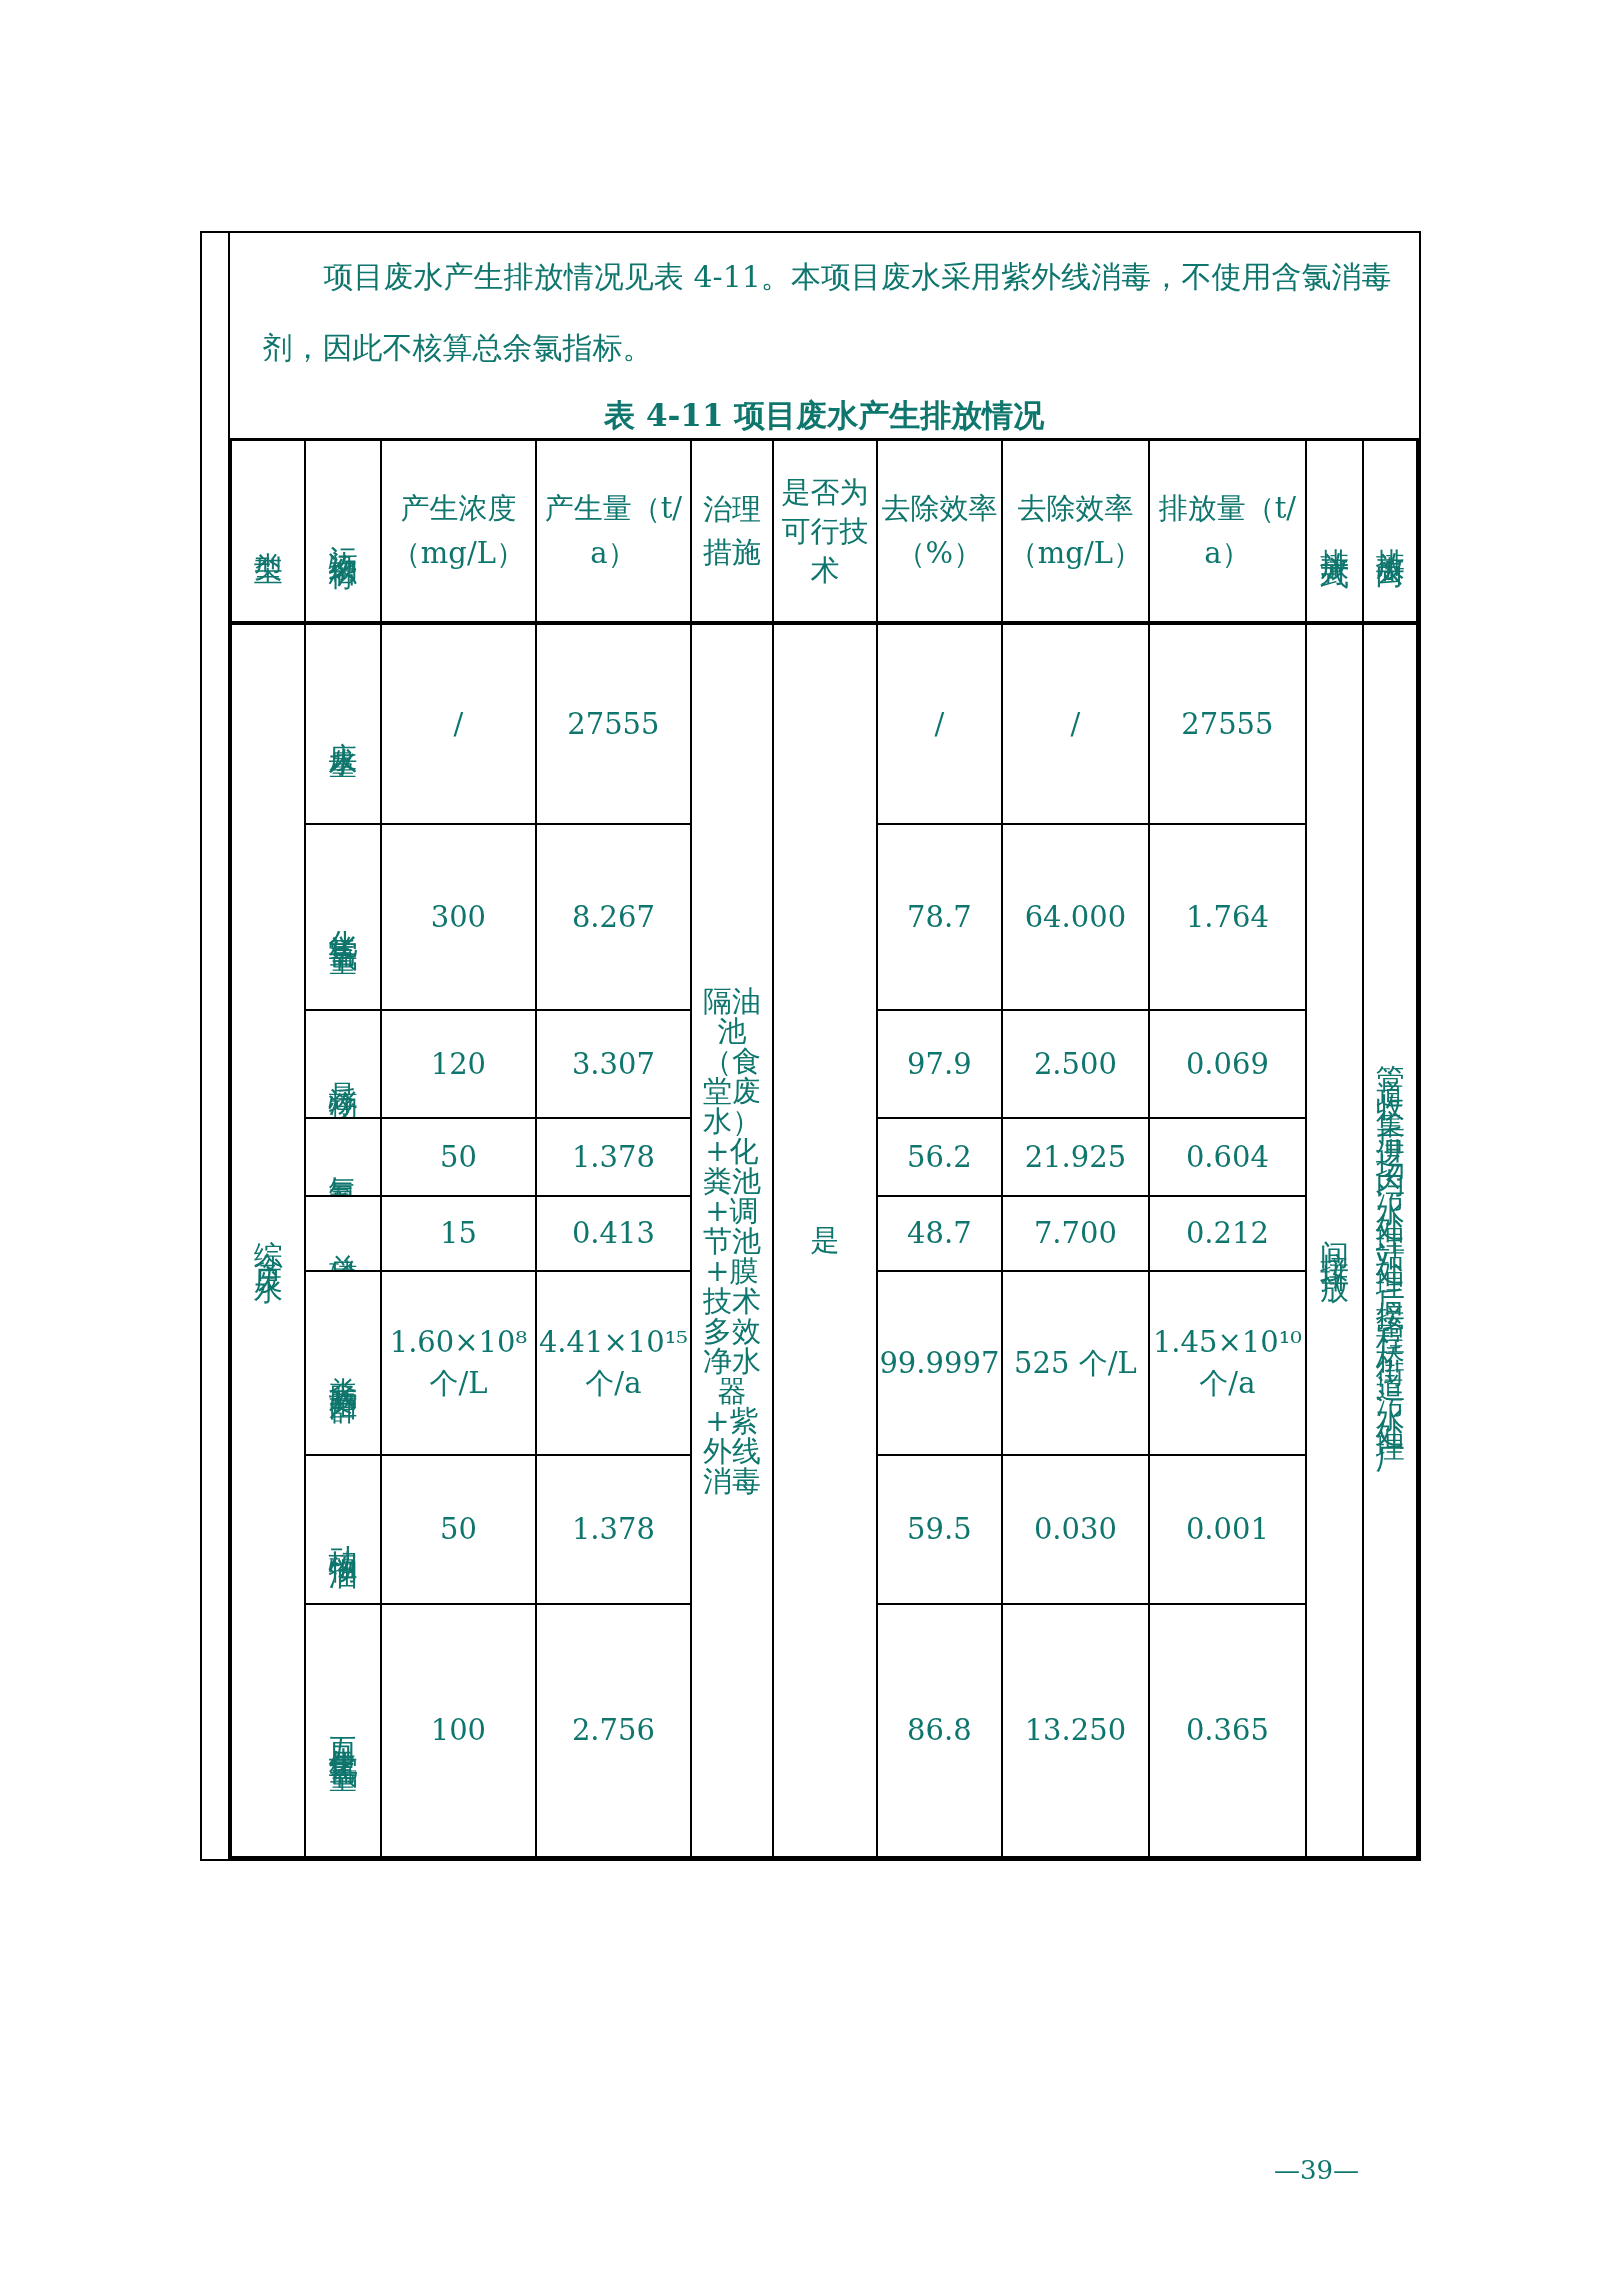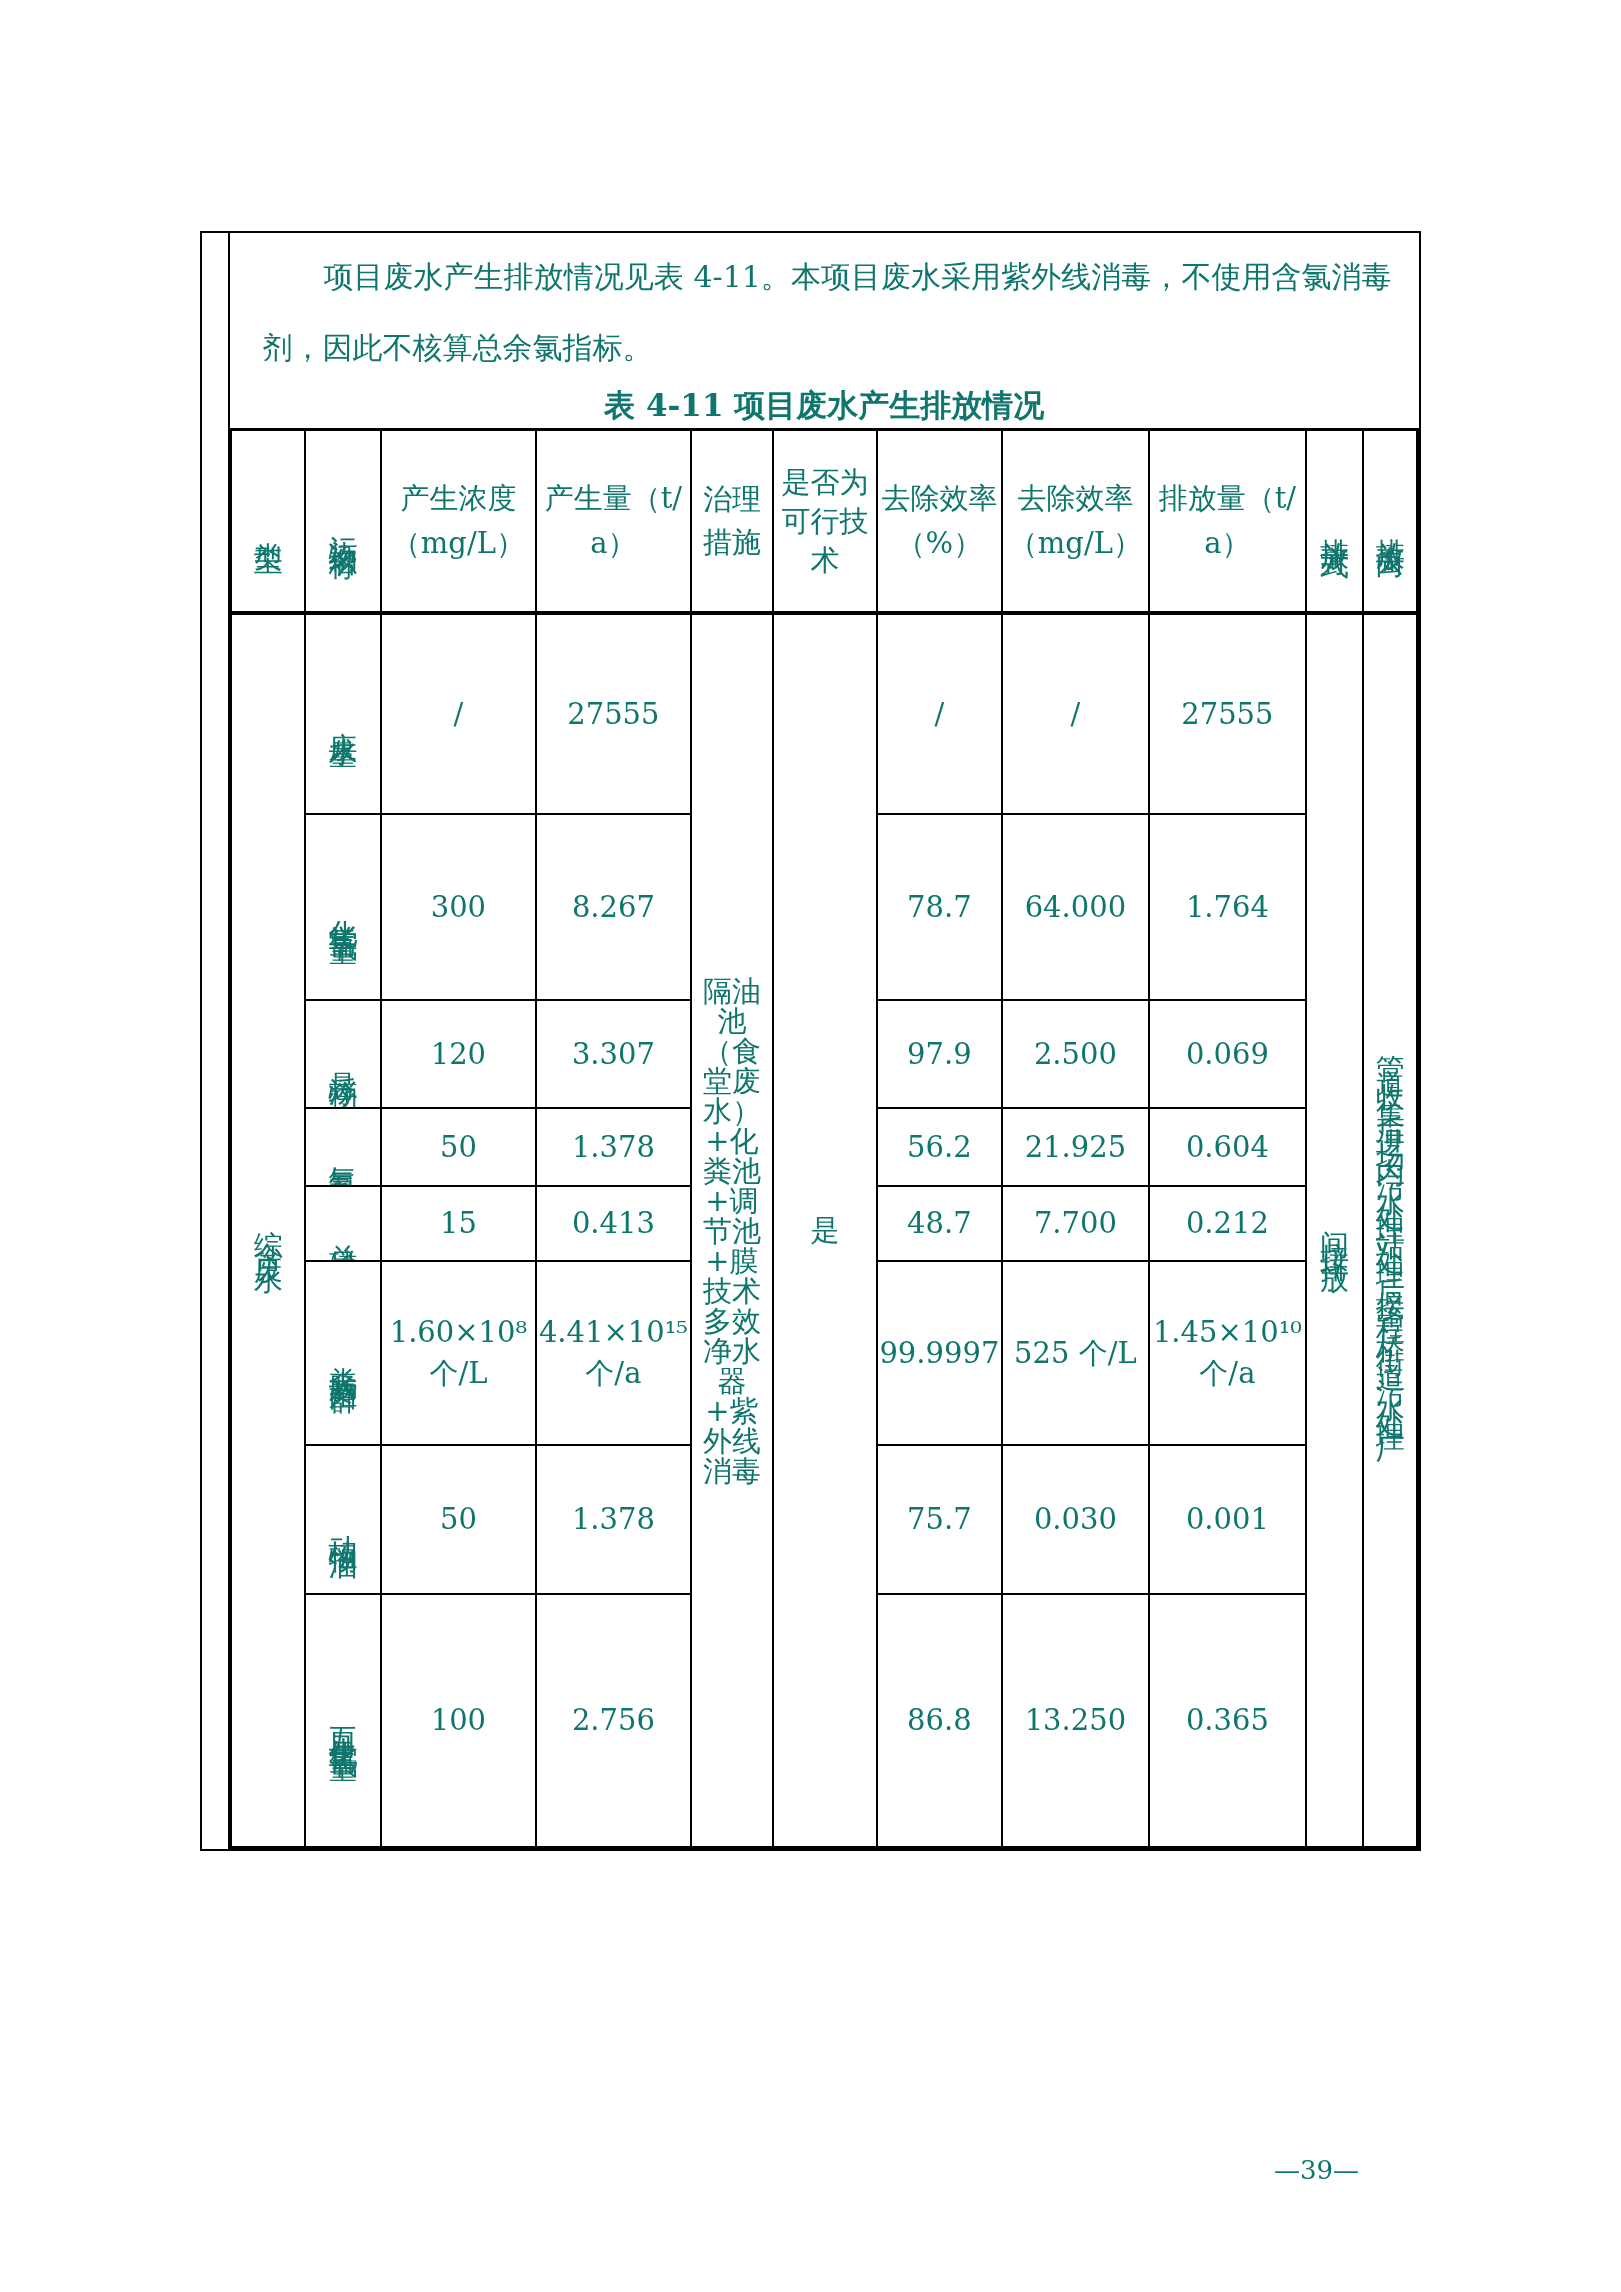--- a/index.html
+++ b/index.html
@@ -33,21 +33,21 @@
     margin-left: 27.4px;
   }
   .intro {
     margin: 7.8px 27.4px 0 33px;
     font-size: 30px;
     line-height: 71px;
     text-indent: 61px;
     text-align: justify;
   }
   .table-title {
-    margin: 2px 0 2px 0;
+    margin: 12px 0 2px 0;
     text-align: center;
     font-size: 31px;
     font-weight: bold;
     line-height: 41px;
   }
   table.main {
     border-collapse: collapse;
     table-layout: fixed;
     width: 1188px;
     border: 3.9px solid #000000;
@@ -178,21 +178,21 @@
             <td class="lh">1.60×10⁸ 个/L</td>
             <td class="lh">4.41×10¹⁵ 个/a</td>
             <td class="lh">99.9997</td>
             <td class="lh">525 个/L</td>
             <td class="lh">1.45×10¹⁰ 个/a</td>
           </tr>
           <tr style="height:149px">
             <td><span class="vtext sp5">动植物油</span></td>
             <td class="lh">50</td>
             <td class="lh">1.378</td>
-            <td class="lh">75.7</td>
+            <td class="lh">59.5</td>
             <td class="lh">0.030</td>
             <td class="lh">0.001</td>
           </tr>
           <tr style="height:253px">
             <td><span class="vtext sp5">五日生化需氧量</span></td>
             <td class="lh">100</td>
             <td class="lh">2.756</td>
             <td class="lh">86.8</td>
             <td class="lh">13.250</td>
             <td class="lh">0.365</td>

